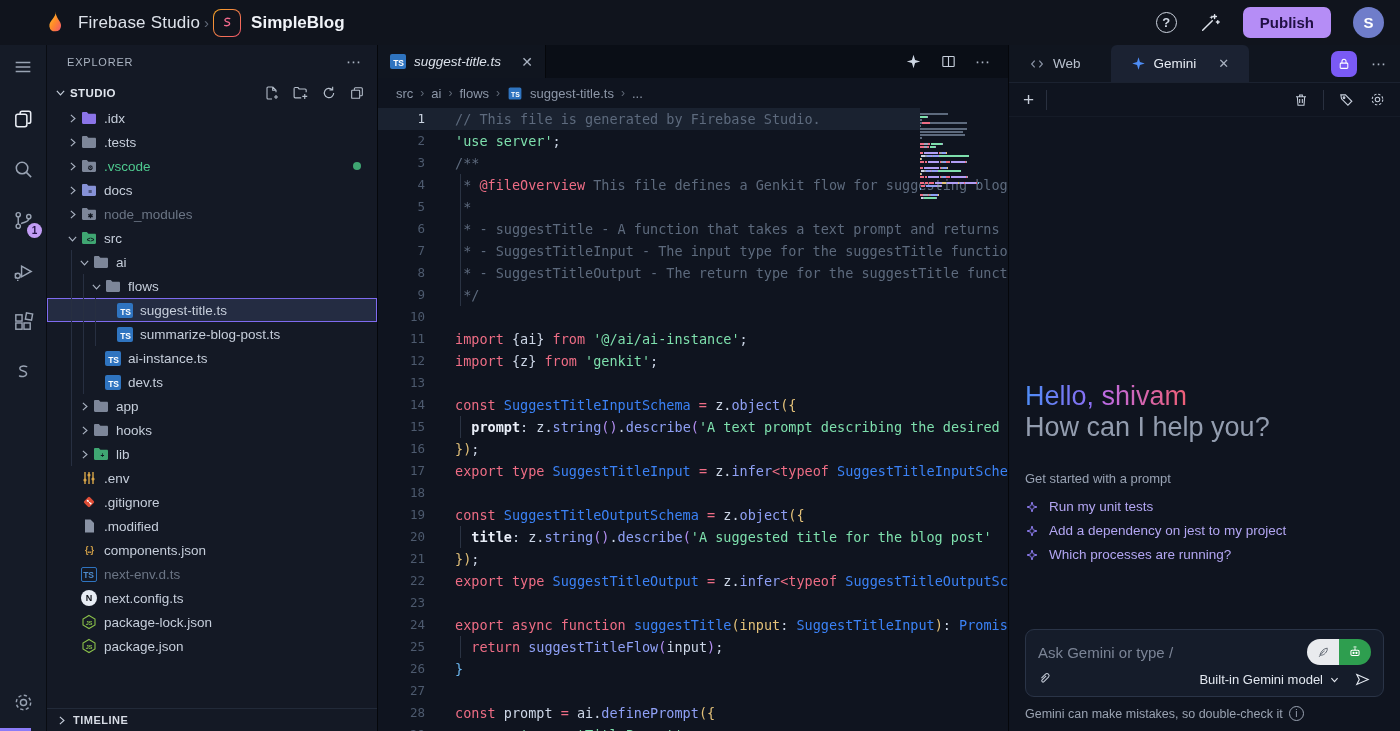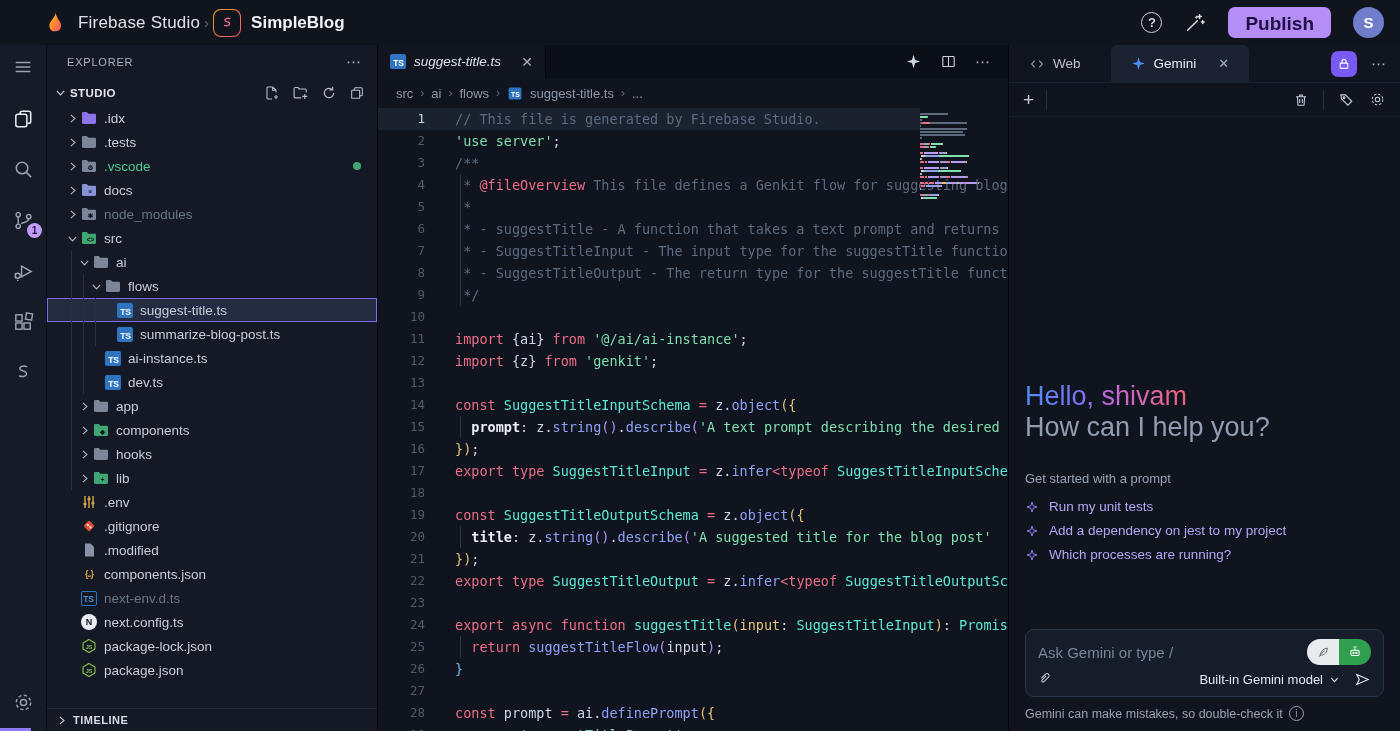--- a/index.html
+++ b/index.html
@@ -11,21 +11,21 @@
   .brand{display:flex;align-items:center;gap:12px;}
   .brand-name{font-size:17px;color:#dde2ea;letter-spacing:.2px;}
   .crumb-sep{color:#626b7a;font-size:15px;margin:0 4px;}
   .appicon{width:28px;height:28px;border-radius:8px;border:1.5px solid transparent;
     background:linear-gradient(#10141d,#10141d) padding-box,linear-gradient(135deg,#f5a623,#f2566e) border-box;
     display:flex;align-items:center;justify-content:center;}
   .app-name{font-size:17px;font-weight:700;color:#f0f3f8;margin-left:10px;}
   .topbar-right{margin-left:auto;display:flex;align-items:center;gap:22px;}
   .help-icon{width:21px;height:21px;border:1.6px solid #cfd6e2;border-radius:50%;display:flex;align-items:center;justify-content:center;
     font-size:13px;font-weight:700;color:#cfd6e2;}
-  .publish-btn{background:#b58df6;color:#211045;font-size:19px;font-weight:600;border:none;border-radius:7px;
+  .publish-btn{background:#b58df6;color:#211045;font-size:15px;font-weight:600;border:none;border-radius:7px;
     padding:6px 17px;height:31px;cursor:pointer;}
   .avatar{width:31px;height:31px;border-radius:50%;background:#6f7dca;color:#fff;display:flex;align-items:center;
     justify-content:center;font-size:15px;font-weight:600;}
   
   .main{flex:1;display:flex;min-height:0;}
   
   .actbar{width:47px;flex:0 0 47px;background:#151b27;display:flex;flex-direction:column;align-items:center;
     padding-top:9px;gap:25px;position:relative;border-right:1px solid #090c12;}
   .act{width:26px;height:26px;display:flex;align-items:center;justify-content:center;position:relative;color:#99a3b3;}
   .act svg{stroke:#99a3b3;}
@@ -75,21 +75,21 @@
   .bc-ts{transform:scale(.8);}
   .code-wrap{flex:1;position:relative;display:flex;min-height:0;background:#0f141f;overflow:hidden;}
   .hl-line{position:absolute;left:0;right:88px;height:22px;background:#1a2230;z-index:0;}
   .gutter{width:77px;flex:0 0 77px;padding-right:30px;text-align:right;z-index:1;
     font-family:"DejaVu Sans Mono",monospace;font-size:12.5px;line-height:22px;color:#4d5a6e;}
   .ln.lnhl{color:#ccd5e2;}
   .code{flex:1;z-index:1;font-family:"DejaVu Sans Mono",monospace;font-size:13.5px;line-height:22px;
     white-space:pre;overflow:hidden;}
   .cl{height:22px;position:relative;}
   .cguide{position:absolute;left:5px;top:0;height:22px;width:1px;background:#2a3343;}
-  .tk-c{color:#5d6a7d}.tk-k{color:#ee6d85}.tk-s{color:#7ee0ad}.tk-t{color:#5eead4}.tk-f{color:#8fa0f5}
+  .tk-c{color:#5d6a7d}.tk-k{color:#ee6d85}.tk-s{color:#7ee0ad}.tk-t{color:#3b82f6}.tk-f{color:#8fa0f5}
   .tk-b{color:#e3c179}.tk-b2{color:#6cb8f0}.tk-p{color:#ccd6e6}.tk-pr{color:#e9eef8;font-weight:600}
   .tk-a{color:#e3c179}.tk-pu{color:#b48ef2}
   .minimap{position:absolute;top:5px;right:8px;width:80px;z-index:2;}
   .mrow{height:2px;margin-bottom:1px;white-space:nowrap;font-size:0;}
   .mrow span{display:inline-block;height:2px;}
   
   .panel{flex:1;display:flex;flex-direction:column;background:#0f141f;border-left:1px solid #05070b;min-width:0;}
   .ptabs{height:38px;flex:0 0 38px;background:#10151f;display:flex;align-items:stretch;border-bottom:1px solid #1b2230;}
   .ptab{display:flex;align-items:center;gap:8px;padding:0 20px;font-size:13.5px;color:#b9c1ce;}
   .ptab.active{background:#1b2232;color:#e6ebf3;border-radius:6px 6px 0 0;margin-left:10px;}
@@ -444,36 +444,20 @@
           <div class="trow">
             <span class="tguide" style="left:24px"></span>
             <span class="ind" style="width:30px"></span>
             <span class="chev">
               <svg class="csvg" viewBox="0 0 16 16" fill="none" stroke="#aab3c2" stroke-width="1.4">
                 <path d="M6 3.5l5 4.5-5 4.5"></path>
               </svg>
             </span>
             <span class="ficon">
               <svg class="fsvg" viewBox="0 0 16 16">
-                <path d="M1 3.2C1 2.5 1.5 2 2.2 2h3.6l1.6 1.8h6.4c.7 0 1.2.5 1.2 1.2v7.8c0 .7-.5 1.2-1.2 1.2H2.2C1.5 14 1 13.5 1 12.8z" fill="#3fa672"></path>
-                <text x="9.5" y="11.8" font-size="6.5" text-anchor="middle" fill="#10151f" font-weight="bold">◆</text>
-              </svg>
-            </span>
-            <span class="flabel">components</span>
-          </div>
-          <div class="trow">
-            <span class="tguide" style="left:24px"></span>
-            <span class="ind" style="width:30px"></span>
-            <span class="chev">
-              <svg class="csvg" viewBox="0 0 16 16" fill="none" stroke="#aab3c2" stroke-width="1.4">
-                <path d="M6 3.5l5 4.5-5 4.5"></path>
-              </svg>
-            </span>
-            <span class="ficon">
-              <svg class="fsvg" viewBox="0 0 16 16">
                 <path d="M1 3.2C1 2.5 1.5 2 2.2 2h3.6l1.6 1.8h6.4c.7 0 1.2.5 1.2 1.2v7.8c0 .7-.5 1.2-1.2 1.2H2.2C1.5 14 1 13.5 1 12.8z" fill="#7d8699"></path>
               </svg>
             </span>
             <span class="flabel">hooks</span>
           </div>
           <div class="trow">
             <span class="tguide" style="left:24px"></span>
             <span class="ind" style="width:30px"></span>
             <span class="chev">
               <svg class="csvg" viewBox="0 0 16 16" fill="none" stroke="#aab3c2" stroke-width="1.4">

